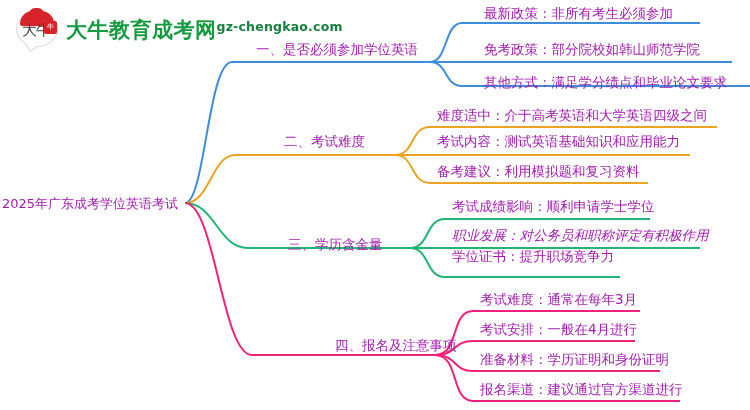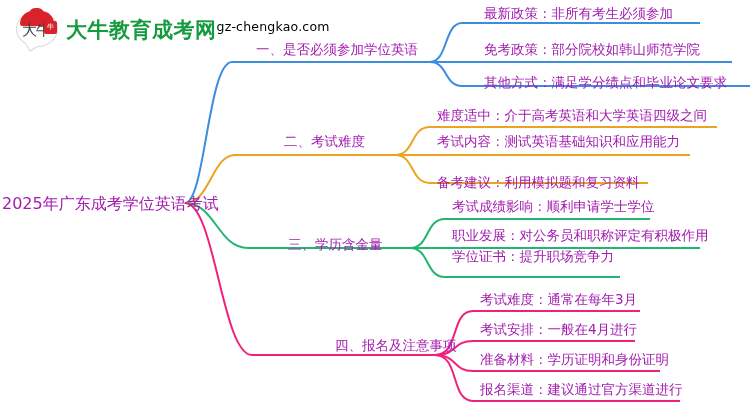--- a/index.html
+++ b/index.html
@@ -115,36 +115,36 @@
   .logo-title {
     font-size: 21px;
     font-weight: bold;
     color: #159b3f;
     letter-spacing: 0.5px;
     line-height: 23px;
     white-space: nowrap;
   }
   .logo-sub {
     font-size: 12.5px;
-    font-weight: normal;
-    color: #000000;
+    font-weight: bold;
+    color: #15803d;
     letter-spacing: 0.2px;
     line-height: 16px;
     white-space: nowrap;
   }
 
   
   .node {
     position: absolute;
     white-space: nowrap;
     color: #a21caf;
     transform: translateY(-50%);
   }
   .node.root {
-    font-size: 16px;
+    font-size: 13px;
     line-height: 17px;
   }
   .node.branch {
     font-size: 13.5px;
     line-height: 16px;
   }
   .node.leaf {
     font-size: 13.5px;
     line-height: 16px;
   }
@@ -213,25 +213,25 @@
   <div class="node root" style="left:2px; top:203px;">2025年广东成考学位英语考试</div>
 
   <div class="node branch" style="left:256px; top:49px;">一、是否必须参加学位英语</div>
   <div class="node leaf" style="left:484px; top:13px;">最新政策：非所有考生必须参加</div>
   <div class="node leaf" style="left:484px; top:49px;">免考政策：部分院校如韩山师范学院</div>
   <div class="node leaf" style="left:484px; top:82px;">其他方式：满足学分绩点和毕业论文要求</div>
 
   <div class="node branch" style="left:284px; top:141px;text-align:right;">二、考试难度</div>
   <div class="node leaf" style="left:437px; top:115px;">难度适中：介于高考英语和大学英语四级之间</div>
   <div class="node leaf" style="left:437px; top:141px;">考试内容：测试英语基础知识和应用能力</div>
-  <div class="node leaf" style="left:437px; top:182px;">备考建议：利用模拟题和复习资料</div>
+  <div class="node leaf" style="left:437px; top:171px;">备考建议：利用模拟题和复习资料</div>
 
   <div class="node branch" style="left:288px; top:244px;">三、学历含金量</div>
   <div class="node leaf" style="left:452px; top:206px;">考试成绩影响：顺利申请学士学位</div>
-  <div class="node leaf" style="left:452px; top:235px;">职业发展：对公务员和职称评定有积极作用</div>
+  <div class="node leaf" style="left:452px; top:235px;font-style:italic;">职业发展：对公务员和职称评定有积极作用</div>
   <div class="node leaf" style="left:452px; top:256px;">学位证书：提升职场竞争力</div>
 
   <div class="node branch" style="left:290px; top:345px;margin-left:45px;">四、报名及注意事项</div>
   <div class="node leaf" style="left:480px; top:299px;">考试难度：通常在每年3月</div>
   <div class="node leaf" style="left:480px; top:329px;">考试安排：一般在4月进行</div>
   <div class="node leaf" style="left:480px; top:359px;">准备材料：学历证明和身份证明</div>
   <div class="node leaf" style="left:480px; top:389px;">报名渠道：建议通过官方渠道进行</div>
 
 </div>
 

